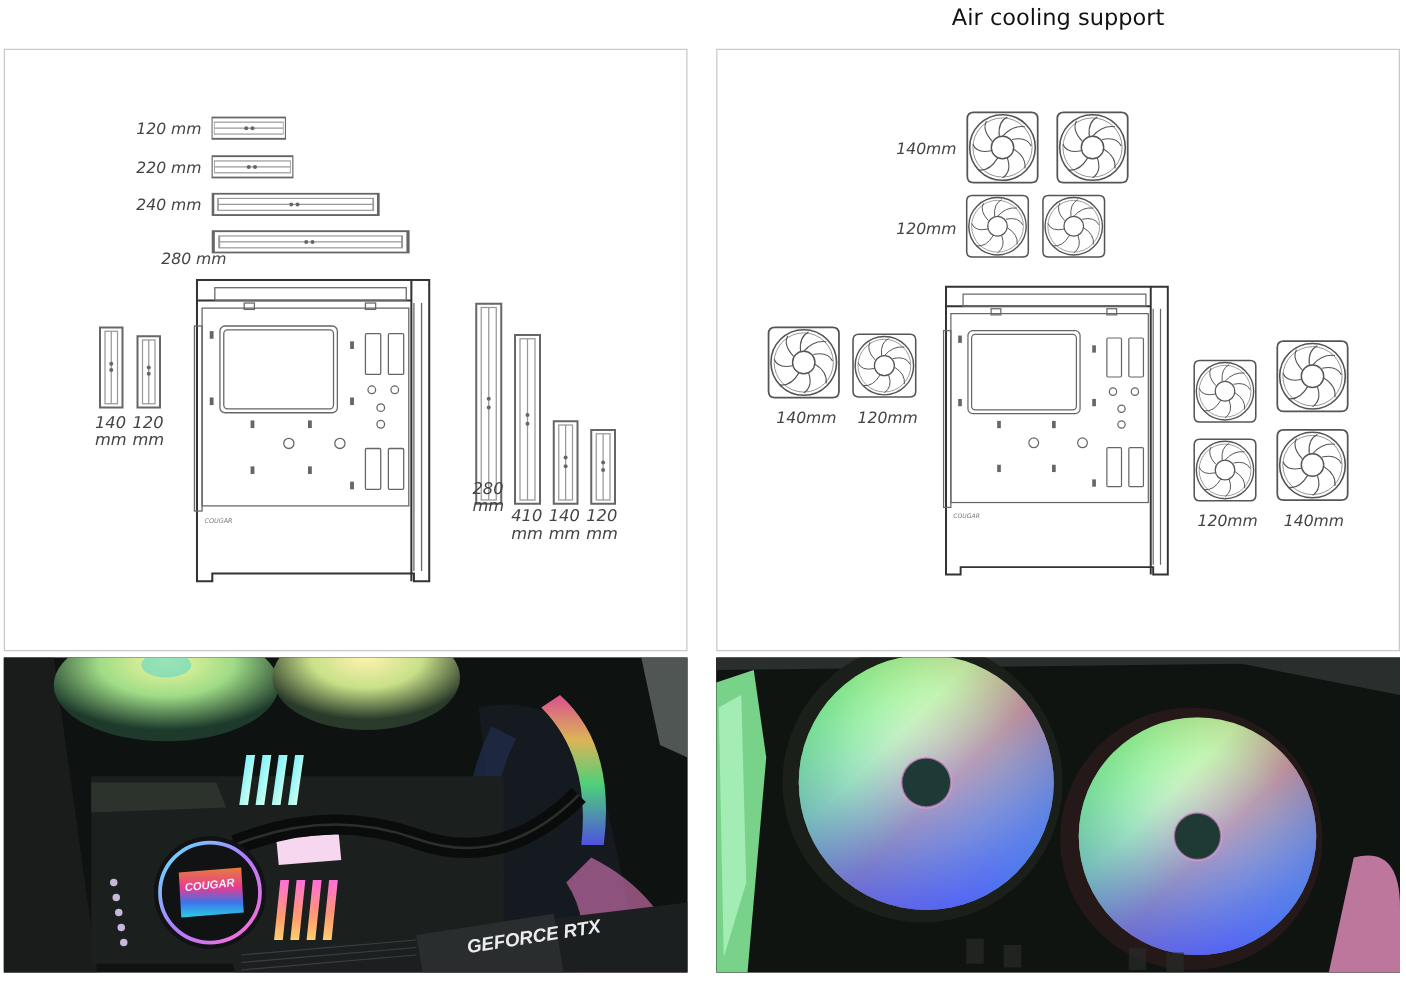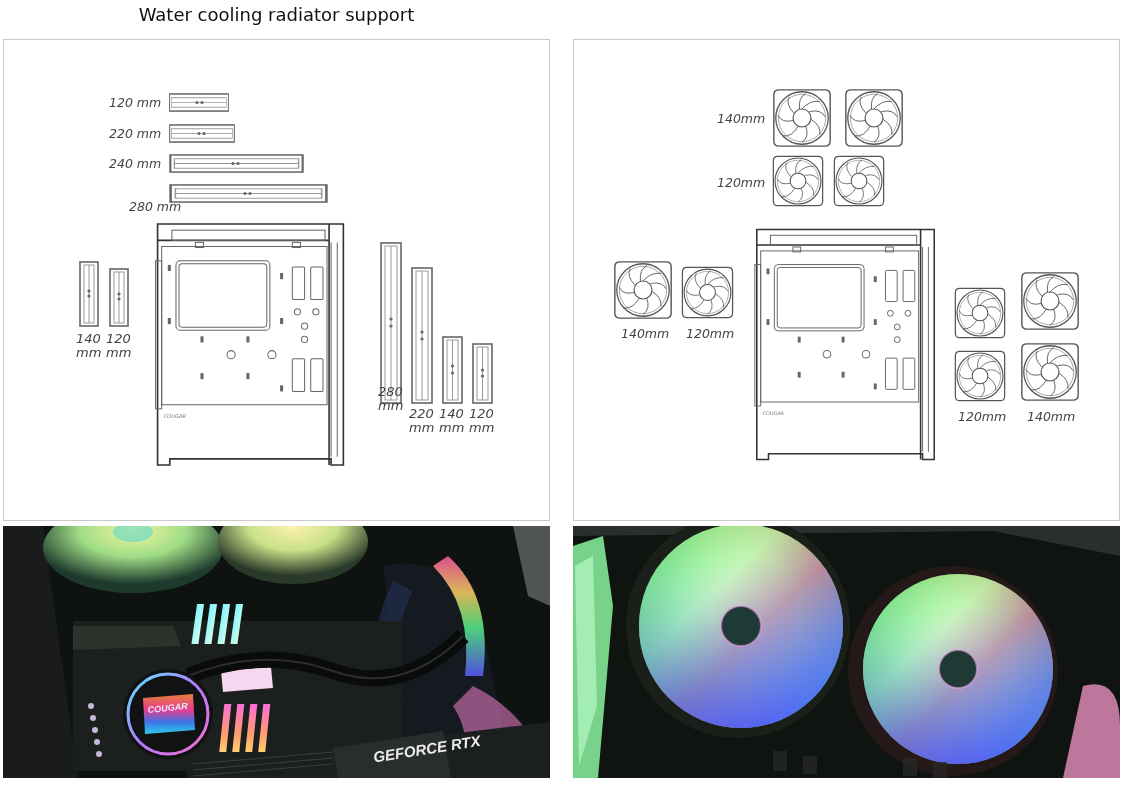--- a/index.html
+++ b/index.html
@@ -84,21 +84,20 @@
 
     <symbol id="radh" viewBox="0 0 100 20" preserveAspectRatio="none">
       <rect x="1" y="1" width="98" height="18" fill="#fff" stroke="#666" stroke-width="1.6"></rect>
       <rect x="4" y="5" width="92" height="10" fill="none" stroke="#999" stroke-width="1"></rect>
       <line x1="4" y1="10" x2="96" y2="10" stroke="#999" stroke-width="1"></line>
     </symbol>
   </defs>
 </svg>
 
 <section class="col left">
-  <div class="col-title">Water cooling radiator support</div>
 
   <div class="diagram">
 
     <div class="lbl" style="left:105px;top:56px;">120 mm</div>
     <svg style="left:165px;top:53px;" width="60" height="19">
       <use href="#radh" width="60" height="19"></use>
       <circle cx="28" cy="9.5" r="1.6" fill="#666"></circle>
         <circle cx="33" cy="9.5" r="1.6" fill="#666"></circle>
     </svg>
 
@@ -176,21 +175,21 @@
       <rect x="5" y="4" width="11" height="53" fill="none" stroke="#999"></rect>
       <line x1="10.5" y1="4" x2="10.5" y2="57" stroke="#999"></line>
       <circle cx="10.5" cy="27" r="1.6" fill="#666"></circle>
         <circle cx="10.5" cy="33" r="1.6" fill="#666"></circle>
     </svg>
     <div class="lbl c" style="left:374px;top:345px;width:26px;font-size:13px;">
       <div>280</div>
       <div>mm</div>
     </div>
     <div class="lbl c" style="left:405px;top:367px;width:26px;font-size:13px;">
-      <div>220</div>
+      <div>410</div>
       <div>mm</div>
     </div>
     <div class="lbl c" style="left:435px;top:367px;width:26px;font-size:13px;">
       <div>140</div>
       <div>mm</div>
     </div>
     <div class="lbl c" style="left:465px;top:367px;width:26px;font-size:13px;">
       <div>120</div>
       <div>mm</div>
     </div>
@@ -286,20 +285,21 @@
           <circle cx="90" cy="192" r="3"></circle>
           <circle cx="92" cy="204" r="3"></circle>
           <circle cx="94" cy="216" r="3"></circle>
           <circle cx="96" cy="228" r="3"></circle>
       </g>
     </svg>
   </div>
 </section>
 
 <section class="col right">
+  <div class="col-title">Air cooling support</div>
 
   <div class="diagram">
 
     <div class="lbl" style="left:143px;top:72px;">140mm</div>
     <svg style="left:196px;top:46px;" width="64" height="64">
         <use href="#fan" width="64" height="64"></use>
       </svg>
     <svg style="left:268px;top:46px;" width="64" height="64">
         <use href="#fan" width="64" height="64"></use>
       </svg>

